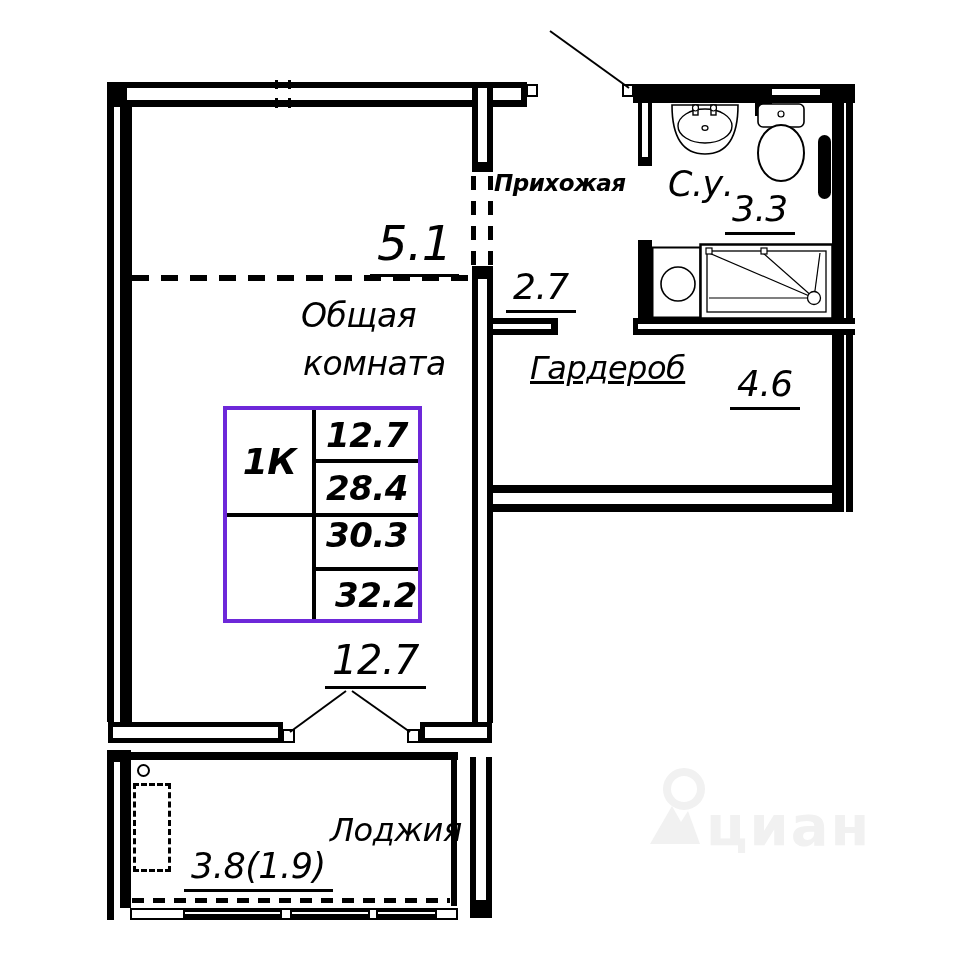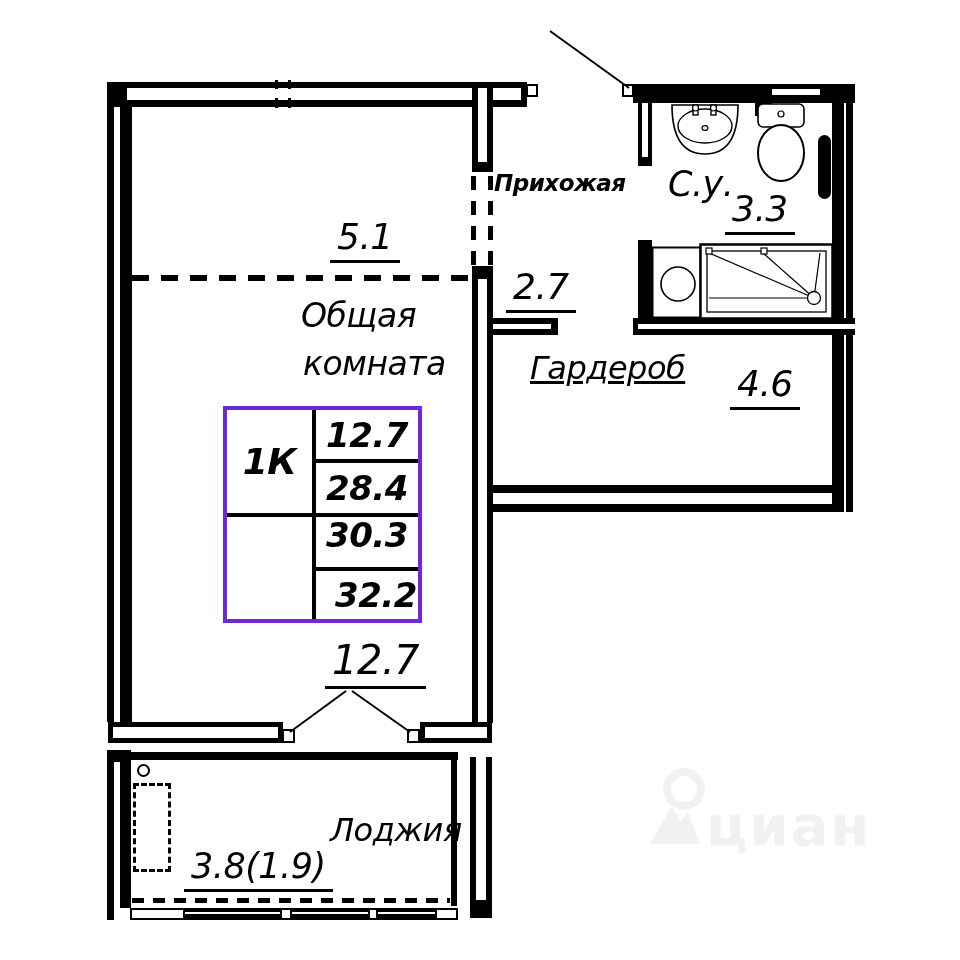--- a/index.html
+++ b/index.html
@@ -133,21 +133,21 @@
     <rect x="62" y="5" width="6" height="6" fill="#fff" stroke="#000" stroke-width="1.2"></rect>
     <circle cx="115" cy="55" r="6.5" fill="#fff" stroke="#000" stroke-width="1.3"></circle>
   </svg>
 
   <svg class="abs" style="left:0;top:0;pointer-events:none;" width="960" height="960" viewBox="0 0 960 960">
     <line x1="550" y1="31" x2="629" y2="88" stroke="#000" stroke-width="2"></line>
     <line x1="346" y1="691" x2="290" y2="732" stroke="#000" stroke-width="2"></line>
     <line x1="352" y1="691" x2="410" y2="732" stroke="#000" stroke-width="2"></line>
   </svg>
 
-  <div class="txt" style="left:330px;top:219px;font-size:36px;"><span class="ul">5.1</span></div>
+  <div class="txt" style="left:370px;top:219px;font-size:48px;"><span class="ul">5.1</span></div>
 
   <div class="txt" style="left:494px;top:172px;font-size:23px;font-weight:bold;">Прихожая</div>
   <div class="txt" style="left:506px;top:269px;font-size:36px;"><span class="ul">2.7</span></div>
 
   <div class="txt" style="left:668px;top:167px;font-size:35px;">С.у.</div>
   <div class="txt" style="left:725px;top:191px;font-size:36px;"><span class="ul">3.3</span></div>
 
   <div class="txt" style="left:303px;top:347px;font-size:33px;">комната</div>
   <div class="txt" style="left:301px;top:299px;font-size:33px;">Общая</div>
   <div class="txt" style="left:325px;top:640px;font-size:40px;"><span class="ul">12.7</span></div>

